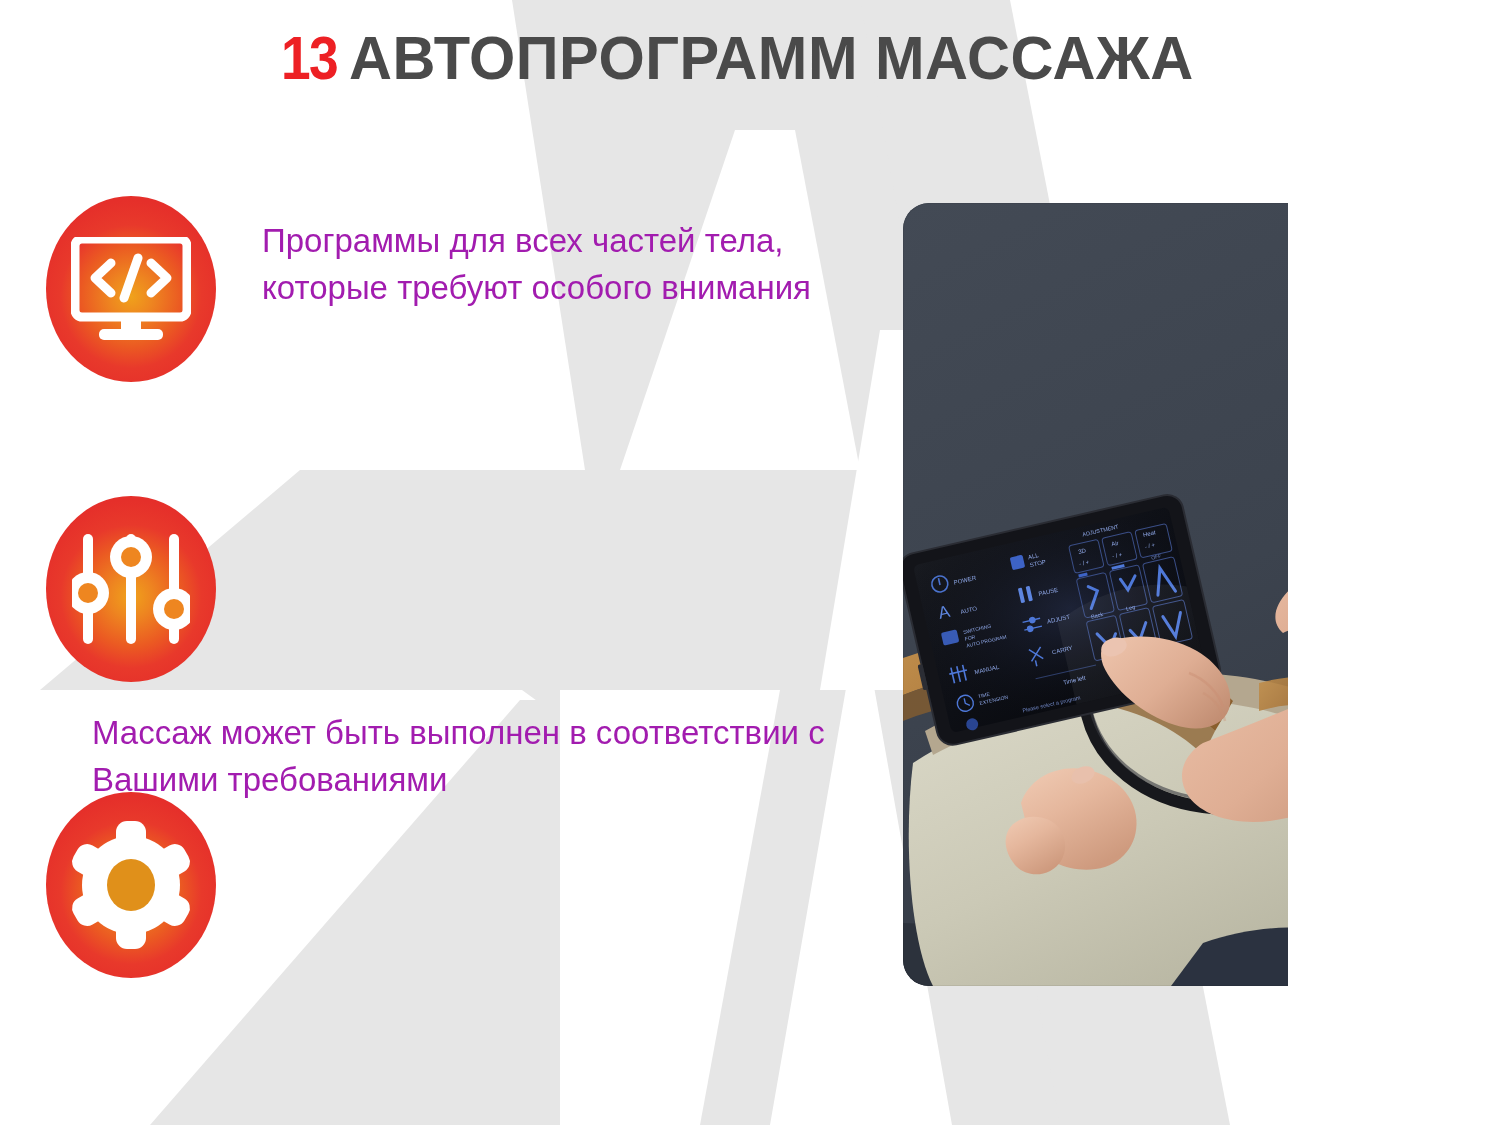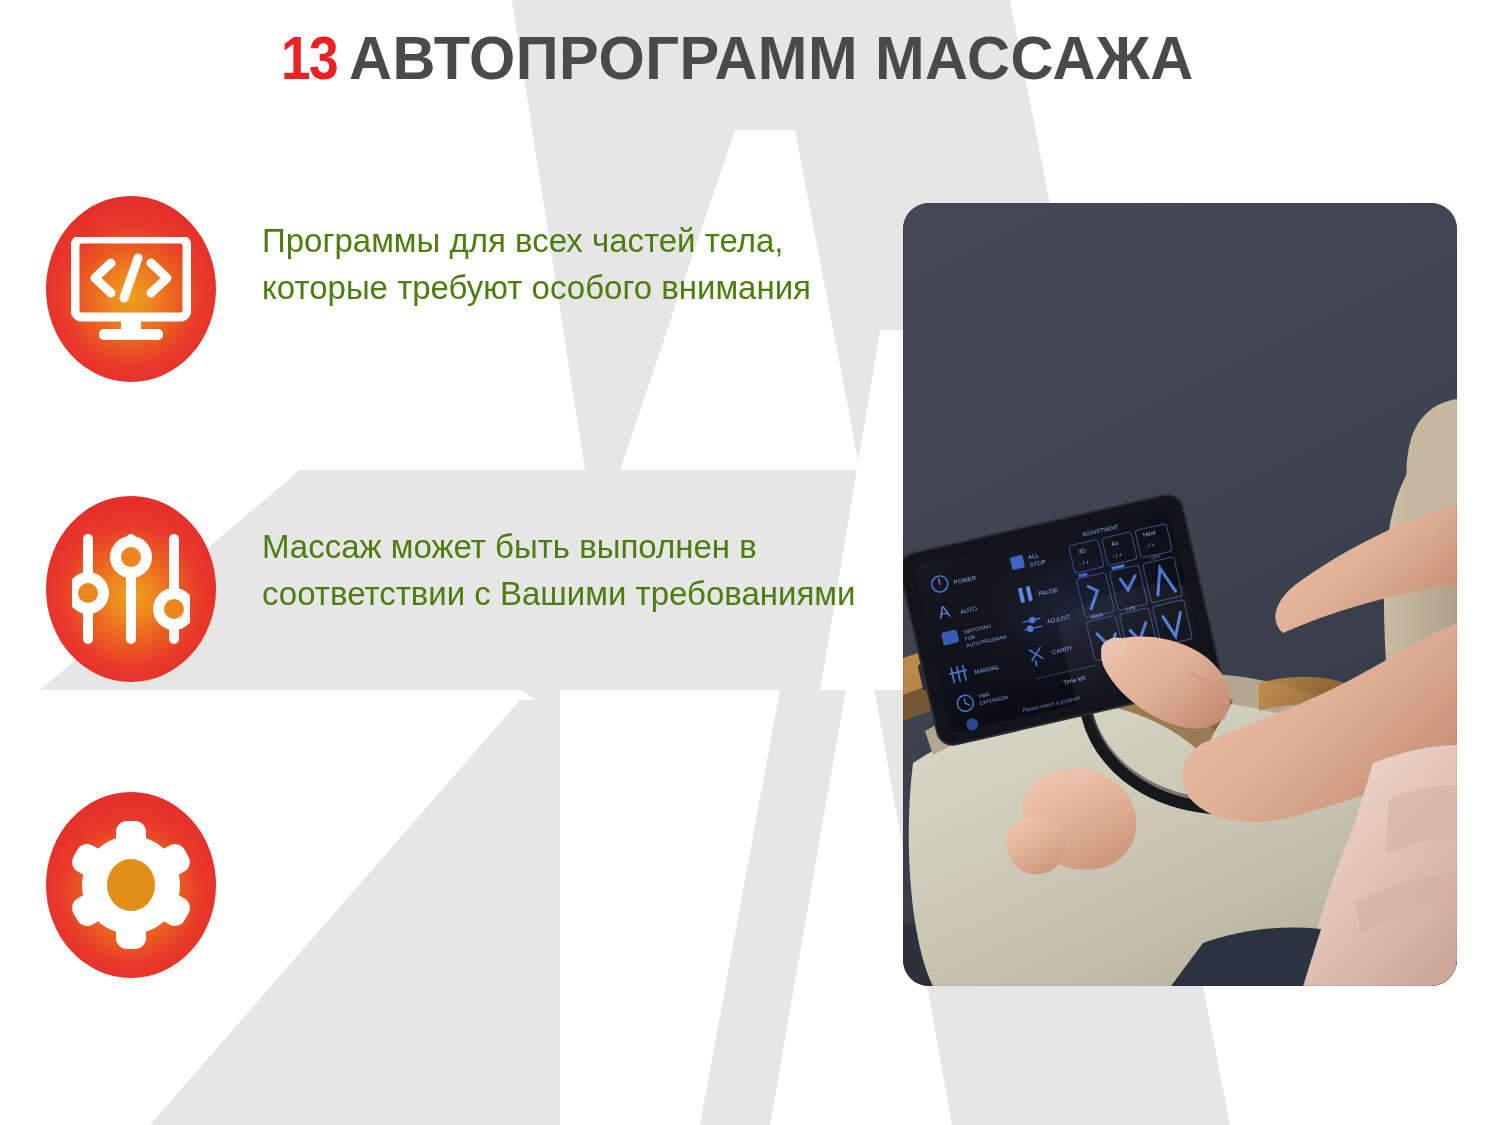--- a/index.html
+++ b/index.html
@@ -9,21 +9,21 @@
   }
   body {
     width: 1500px;
     height: 1125px;
     font-family: "Liberation Sans", sans-serif;
     overflow: hidden;
   }
 
   #slide {
     position: relative;
-    width: 1500px;
+    width: 1288px;
     height: 1125px;
     background: #ffffff;
     overflow: hidden;
   }
 
   
   #watermark {
     position: absolute;
     left: 0;
     top: 0;
@@ -95,30 +95,30 @@
     left: 50%;
     top: 50%;
     transform: translate(-50%, -50%);
   }
   .feature-text {
     flex: 1 1 auto;
     padding-left: 46px;
     padding-top: 22px;
     font-size: 33px;
     line-height: 1.42;
-    color: #4d7c0f;
+    color: #a21caf;
     font-weight: normal;
   }
   .feature-text .smallcaps {
     font-size: 0.84em;
   }
 
   
   #row-0 { height: 300px; }
-  #row-1 { height: 296px; }
+  #row-1 { height: 296px; flex-direction: column; }
   #row-2 { height: 296px; }
   #row-1 .feature-text { padding-top: 28px; }
   #row-2 .feature-text { padding-top: 26px; }
 
   
   #photo-panel {
     position: absolute;
     left: 903px;
     top: 203px;
     width: 554px;

